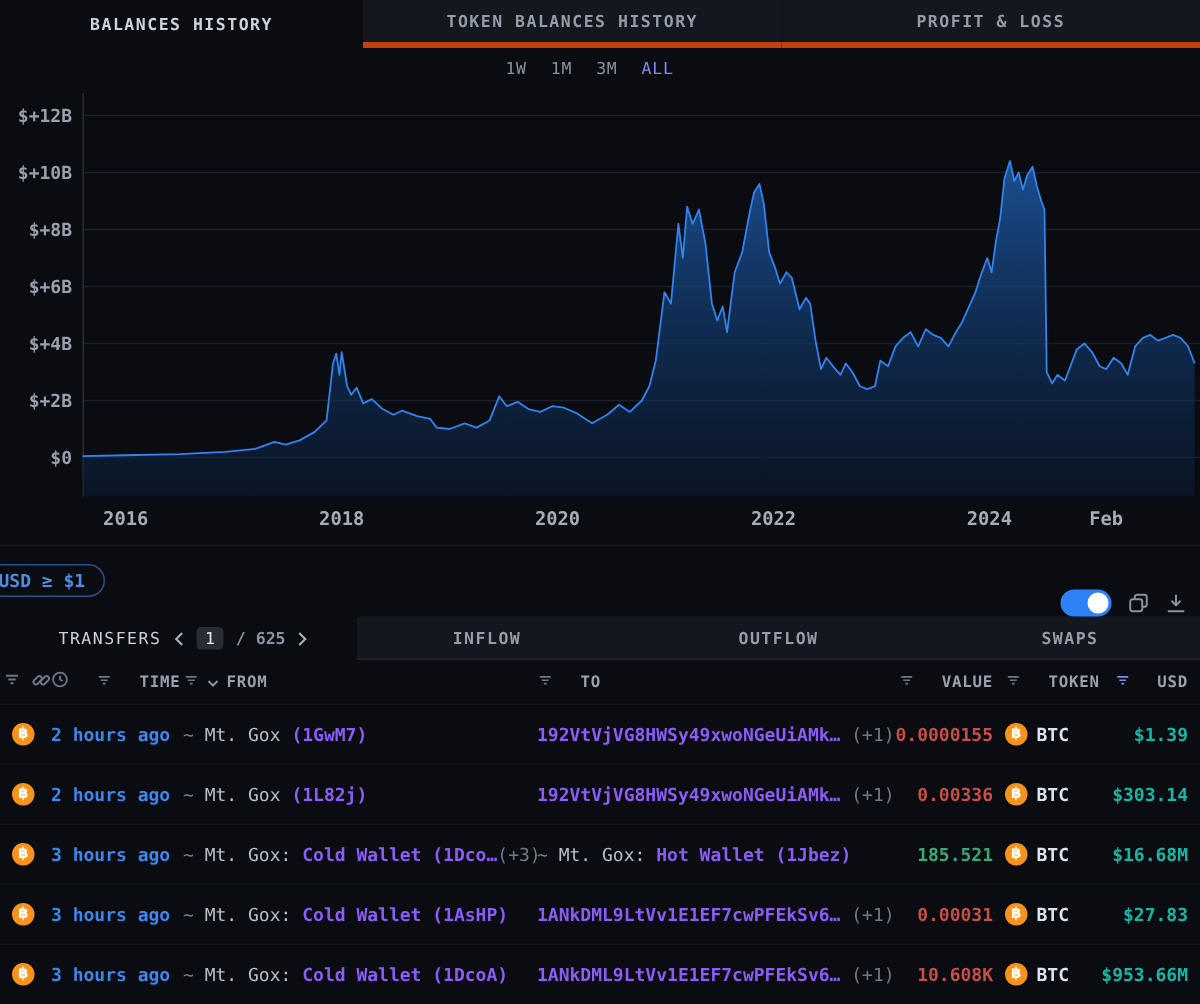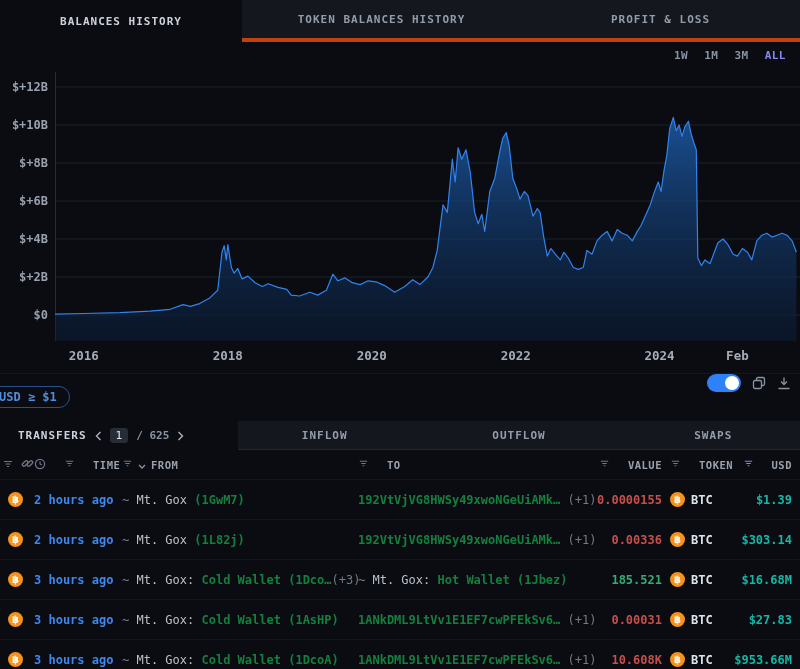--- a/index.html
+++ b/index.html
@@ -1,70 +1,70 @@
 <!DOCTYPE html>
 <html><head>
 <meta charset="utf-8">
 <style>
   html,body{margin:0;padding:0;background:#0a0c11;}
   .app{position:relative;width:800px;height:669px;background:#0a0c11;overflow:hidden;
        font-family:"DejaVu Sans Mono",monospace;color:#c9ced8;}
 
   
-  .tabbar{display:flex;height:42px;}
+  .tabbar{display:flex;height:32px;}
   .tabbar .tab{display:flex;align-items:center;justify-content:center;
        font-size:11px;font-weight:bold;letter-spacing:1px;cursor:pointer;}
   .tab-active{width:242px;background:#0a0c11;color:#cdd2dc;}
   .tab-inactive{flex:1;background:#14171e;color:#939ca9;border-bottom:4px solid #c2410c;}
 
   
-  .range-row{height:26px;display:flex;align-items:center;justify-content:flex-end;
-       gap:16px;padding-right:14px;font-size:11px;font-weight:bold;color:#8a93a3;}
+  .range-row{height:26px;display:flex;align-items:center;justify-content:center;
+       gap:16px;padding-right:14px;font-size:11px;font-weight:normal;color:#8a93a3;}
   .range-btn{cursor:pointer;letter-spacing:.5px;}
   .range-active{color:#8489f4;}
 
   
   #chart-svg{display:block;}
   .ylab{font-family:"DejaVu Sans Mono",monospace;font-size:12px;font-weight:bold;fill:#99a1ae;}
   .xlab{font-family:"DejaVu Sans Mono",monospace;font-size:12.5px;font-weight:bold;fill:#a6adb9;}
 
   
-  .filter-row{height:47px;display:flex;align-items:flex-start;border-top:1px solid #14171e;position:relative;}
+  .filter-row{height:47px;display:flex;align-items:flex-end;border-top:1px solid #14171e;position:relative;}
   .chip{position:absolute;left:-14px;top:12px;border:1px solid #2b4f8c;border-radius:12px;
        padding:3px 12px;font-size:12px;font-weight:bold;color:#4f8ede;white-space:pre;cursor:pointer;}
   .filter-right{margin-left:auto;display:flex;align-items:center;gap:11px;padding-right:9px;}
   .toggle{width:34px;height:18px;border-radius:9px;background:#2f81f7;position:relative;cursor:pointer;}
   .toggle .knob{position:absolute;right:2px;top:2px;width:14px;height:14px;border-radius:50%;background:#fff;}
   .icon-btn{display:flex;align-items:center;cursor:pointer;}
 
   
   .transfers-bar{height:29px;display:flex;}
   .transfers-left{width:220px;display:flex;align-items:center;gap:8px;padding-left:18px;background:#0a0c11;}
-  .transfers-title{font-size:11px;font-weight:bold;letter-spacing:1px;color:#cdd2dc;cursor:pointer;}
+  .transfers-title{font-size:11px;font-weight:normal;letter-spacing:1px;color:#cdd2dc;cursor:pointer;margin-left:21px;}
   .pg-arrow{display:flex;align-items:center;cursor:pointer;}
   .pg-pill{background:#272c35;border-radius:3px;padding:1px 6px;font-size:11px;color:#e1e6ee;}
   .pg-total{font-size:11px;font-weight:bold;color:#8a93a1;white-space:pre;}
   .transfers-tabs{flex:1;display:flex;background:#14171e;border-bottom:1px solid #23262e;gap:21px;}
   .transfers-tabs .ttab{flex:1;display:flex;align-items:center;justify-content:center;
        font-size:11px;font-weight:bold;letter-spacing:1px;color:#959daa;cursor:pointer;}
 
   
   .grid{display:grid;grid-template-columns:26px 88px 236px 232px 72px 70px 1fr;
        padding:0 8px;align-items:center;}
   .thead{height:29px;border-bottom:1px solid #11151c;font-size:10.5px;font-weight:bold;
        letter-spacing:.5px;color:#99a1ae;}
   .th{display:flex;align-items:center;gap:18px;cursor:pointer;}
   .th-right{justify-content:flex-end;}
   .lead-icons{display:flex;align-items:center;gap:7px;margin-left:-6px;}
   .trow{height:39px;border-bottom:1px solid #11151c;font-size:12px;}
   .cell-time{color:#3d87ee;font-weight:bold;cursor:pointer;}
   .cell-ft{white-space:pre;overflow:visible;cursor:pointer;}
   .sq{color:#78818f;}
   .ename{color:#b9c0cb;}
-  .ebold{color:#15803d;font-weight:bold;}
+  .ebold{color:#8b5cf6;font-weight:bold;}
   .extra{color:#717a88;}
   .cell-val{justify-self:end;font-weight:bold;}
   .cell-val[data-sign="neg"]{color:#c64f4a;}
   .cell-val[data-sign="pos"]{color:#3aa876;}
   .cell-token{display:flex;align-items:center;gap:6px;padding-left:8px;color:#dde3ec;font-weight:bold;}
   .cell-usd{justify-self:end;color:#14b8a6;font-weight:bold;}
   .btc-badge{width:15px;height:15px;border-radius:50%;background:#f7931a;color:#fff;
        display:flex;align-items:center;justify-content:center;font-size:10px;font-weight:bold;
        font-family:"DejaVu Sans",sans-serif;flex:0 0 15px;}
 </style>

